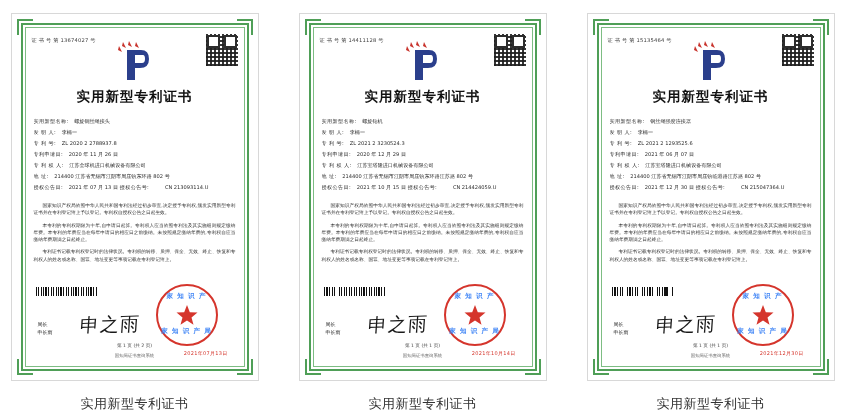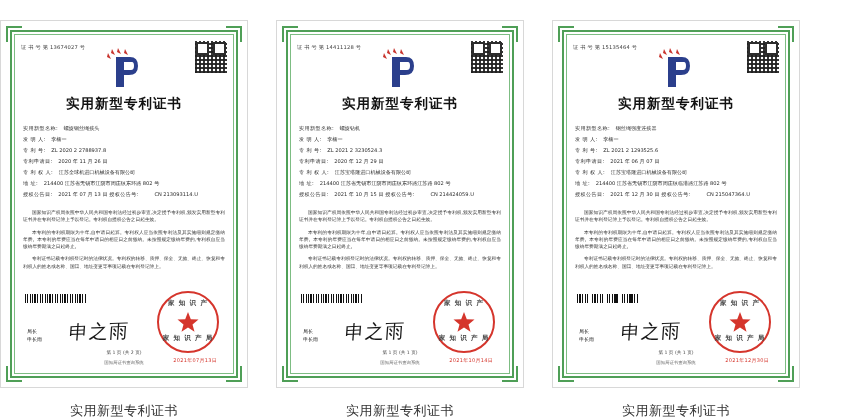--- a/index.html
+++ b/index.html
@@ -7,24 +7,24 @@
     padding: 0;
     background: #ffffff;
     width: 845px;
     height: 420px;
     overflow: hidden;
     font-family: "DejaVu Sans", "Liberation Sans", sans-serif;
   }
   #gallery {
     display: flex;
     flex-direction: row;
-    justify-content: flex-start;
+    justify-content: center;
     align-items: flex-start;
-    gap: 28px;
-    padding: 20px 0 0 0;
+    gap: 40px;
+    padding: 13px 0 0 0;
   }
   .cert-cell {
     display: flex;
     flex-direction: column;
     align-items: center;
     width: 248px;
   }
   .cert-frame {
     width: 248px;
     height: 368px;
@@ -184,27 +184,27 @@
     bottom: 24px;
     font-size: 19px;
     color: #1a1a1a;
     font-family: "DejaVu Serif", "Liberation Serif", serif;
     letter-spacing: 1px;
     transform: skewX(-6deg) rotate(-2deg);
   }
 
   .seal {
     position: absolute;
-    right: 8px;
+    right: 20px;
     bottom: 16px;
     width: 62px;
     height: 62px;
     border-radius: 50%;
     border: 2.2px solid #d5352c;
-    color: #404040;
+    color: #3b82f6;
     box-sizing: border-box;
   }
   .seal .seal-text {
     position: absolute;
     left: 0; right: 0;
     text-align: center;
     font-size: 6.5px;
     font-weight: bold;
     letter-spacing: 1px;
     line-height: 1.1;

